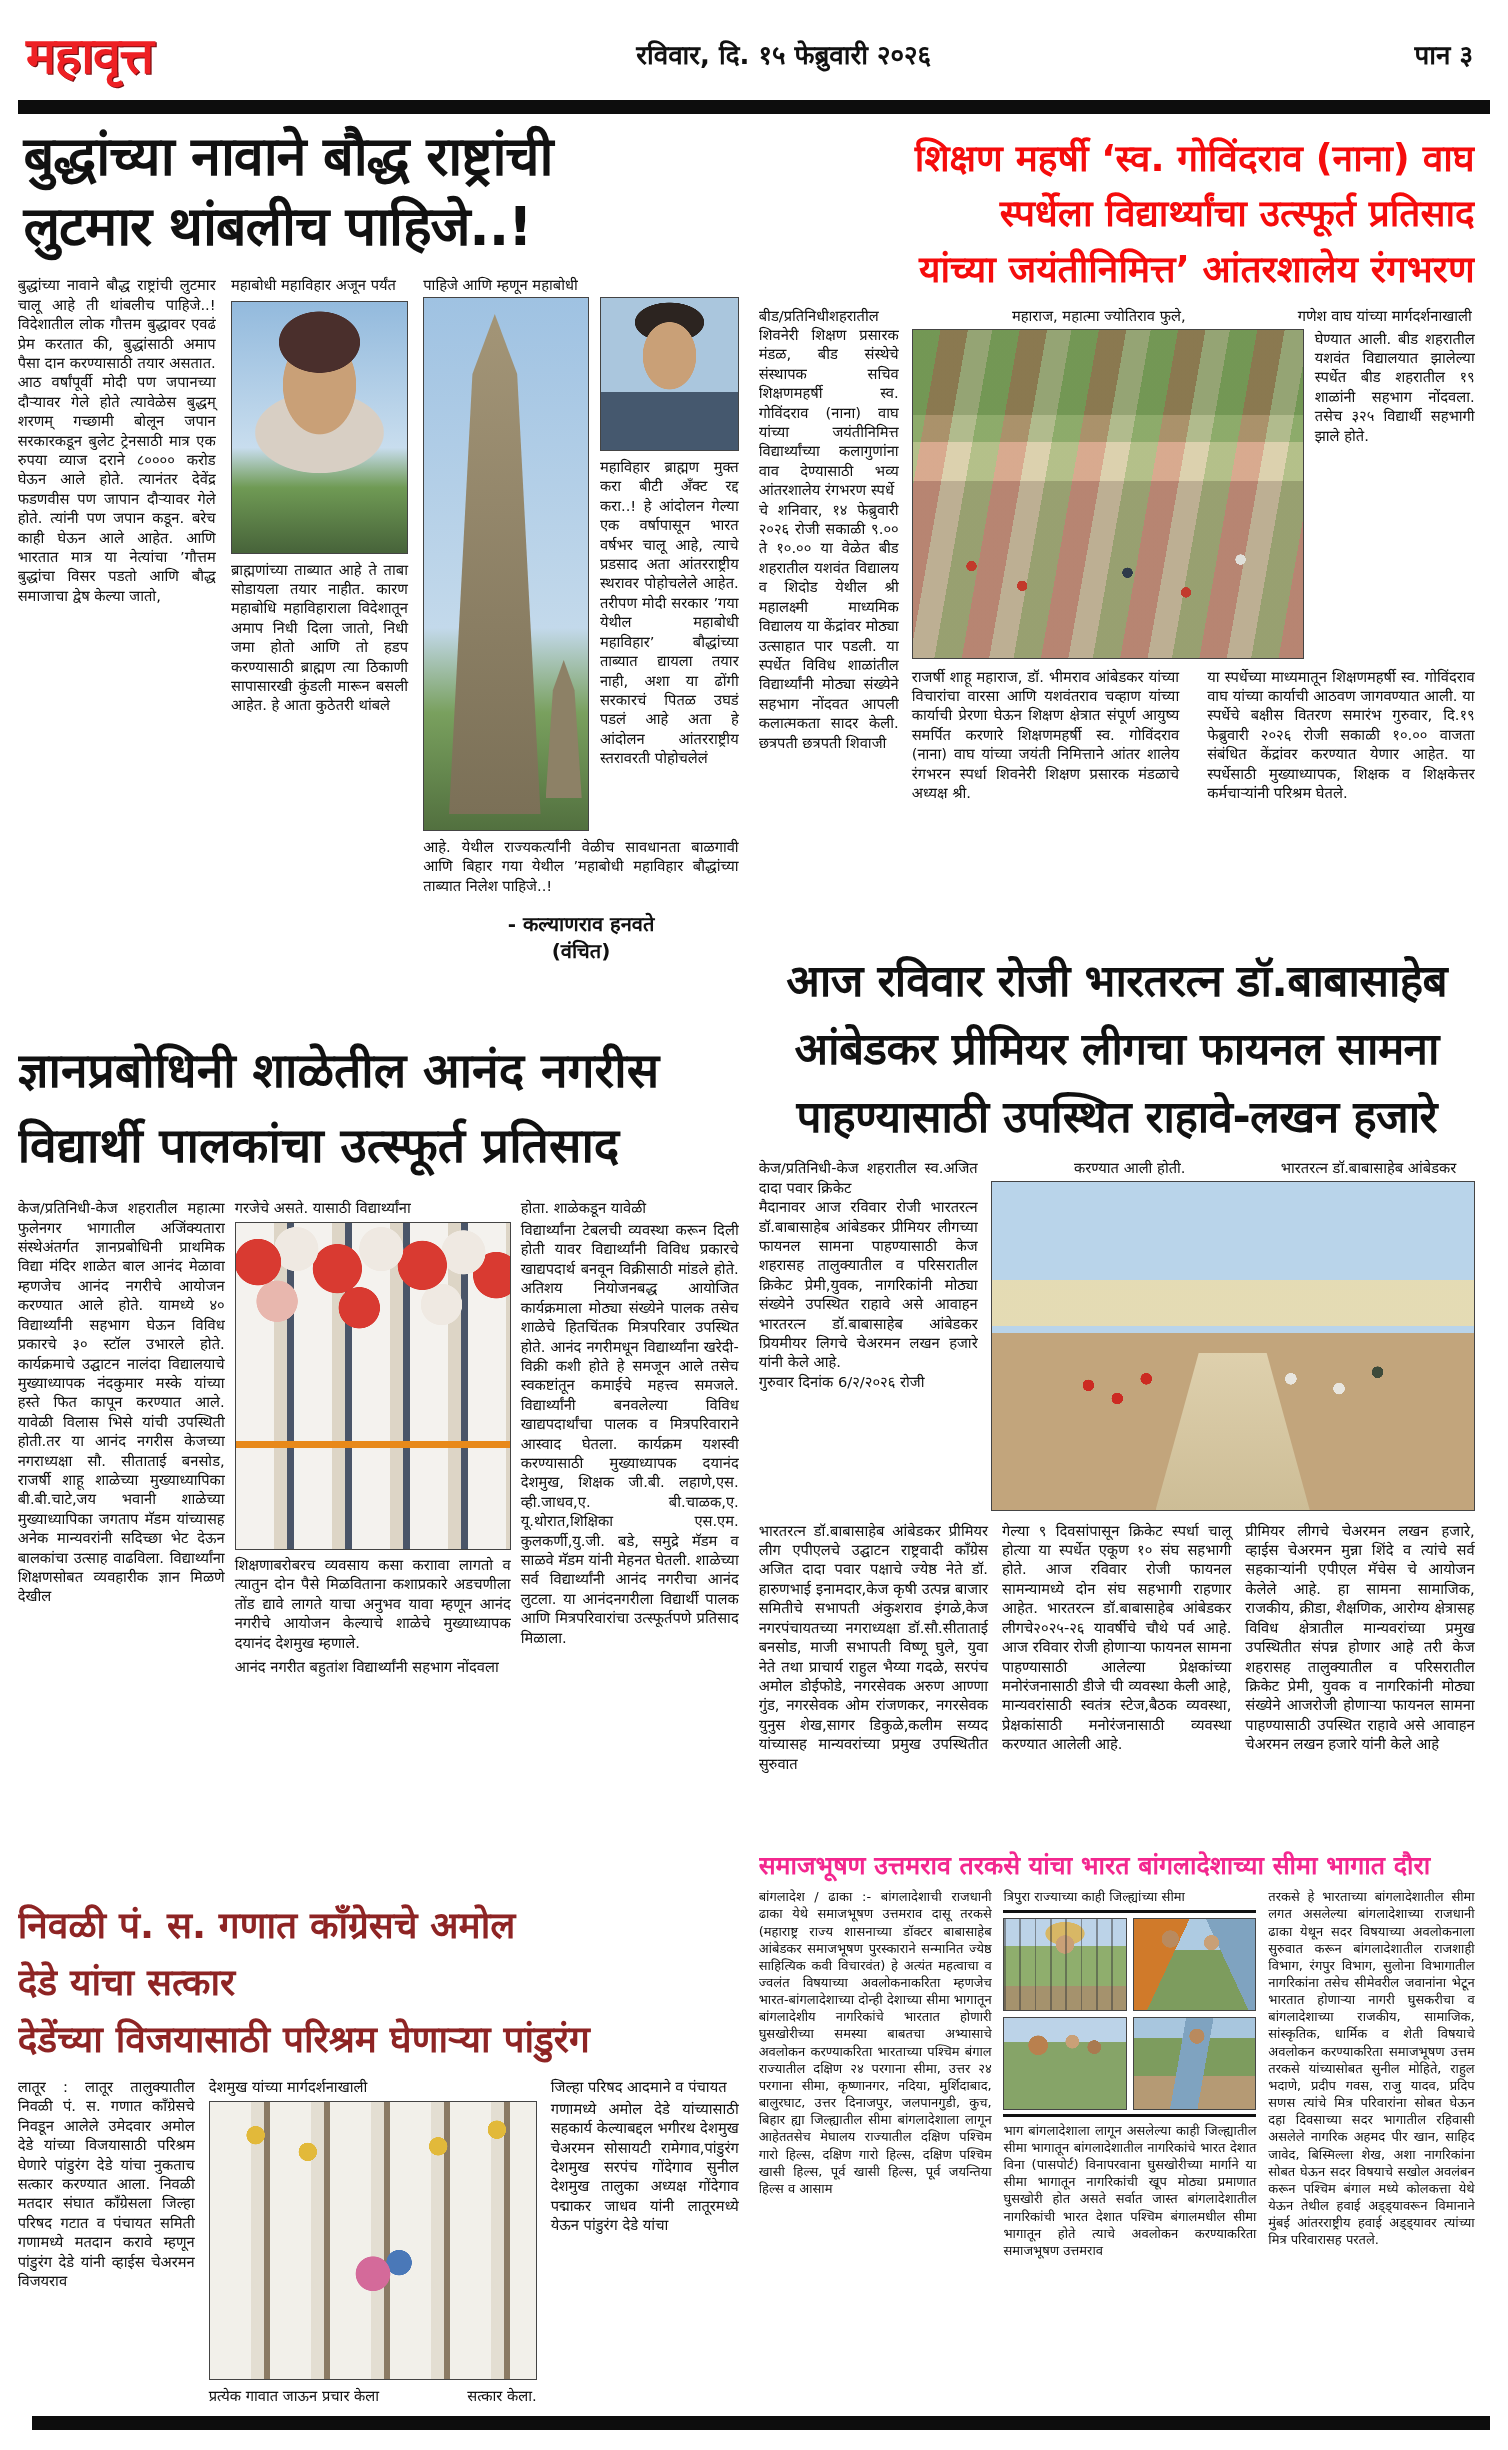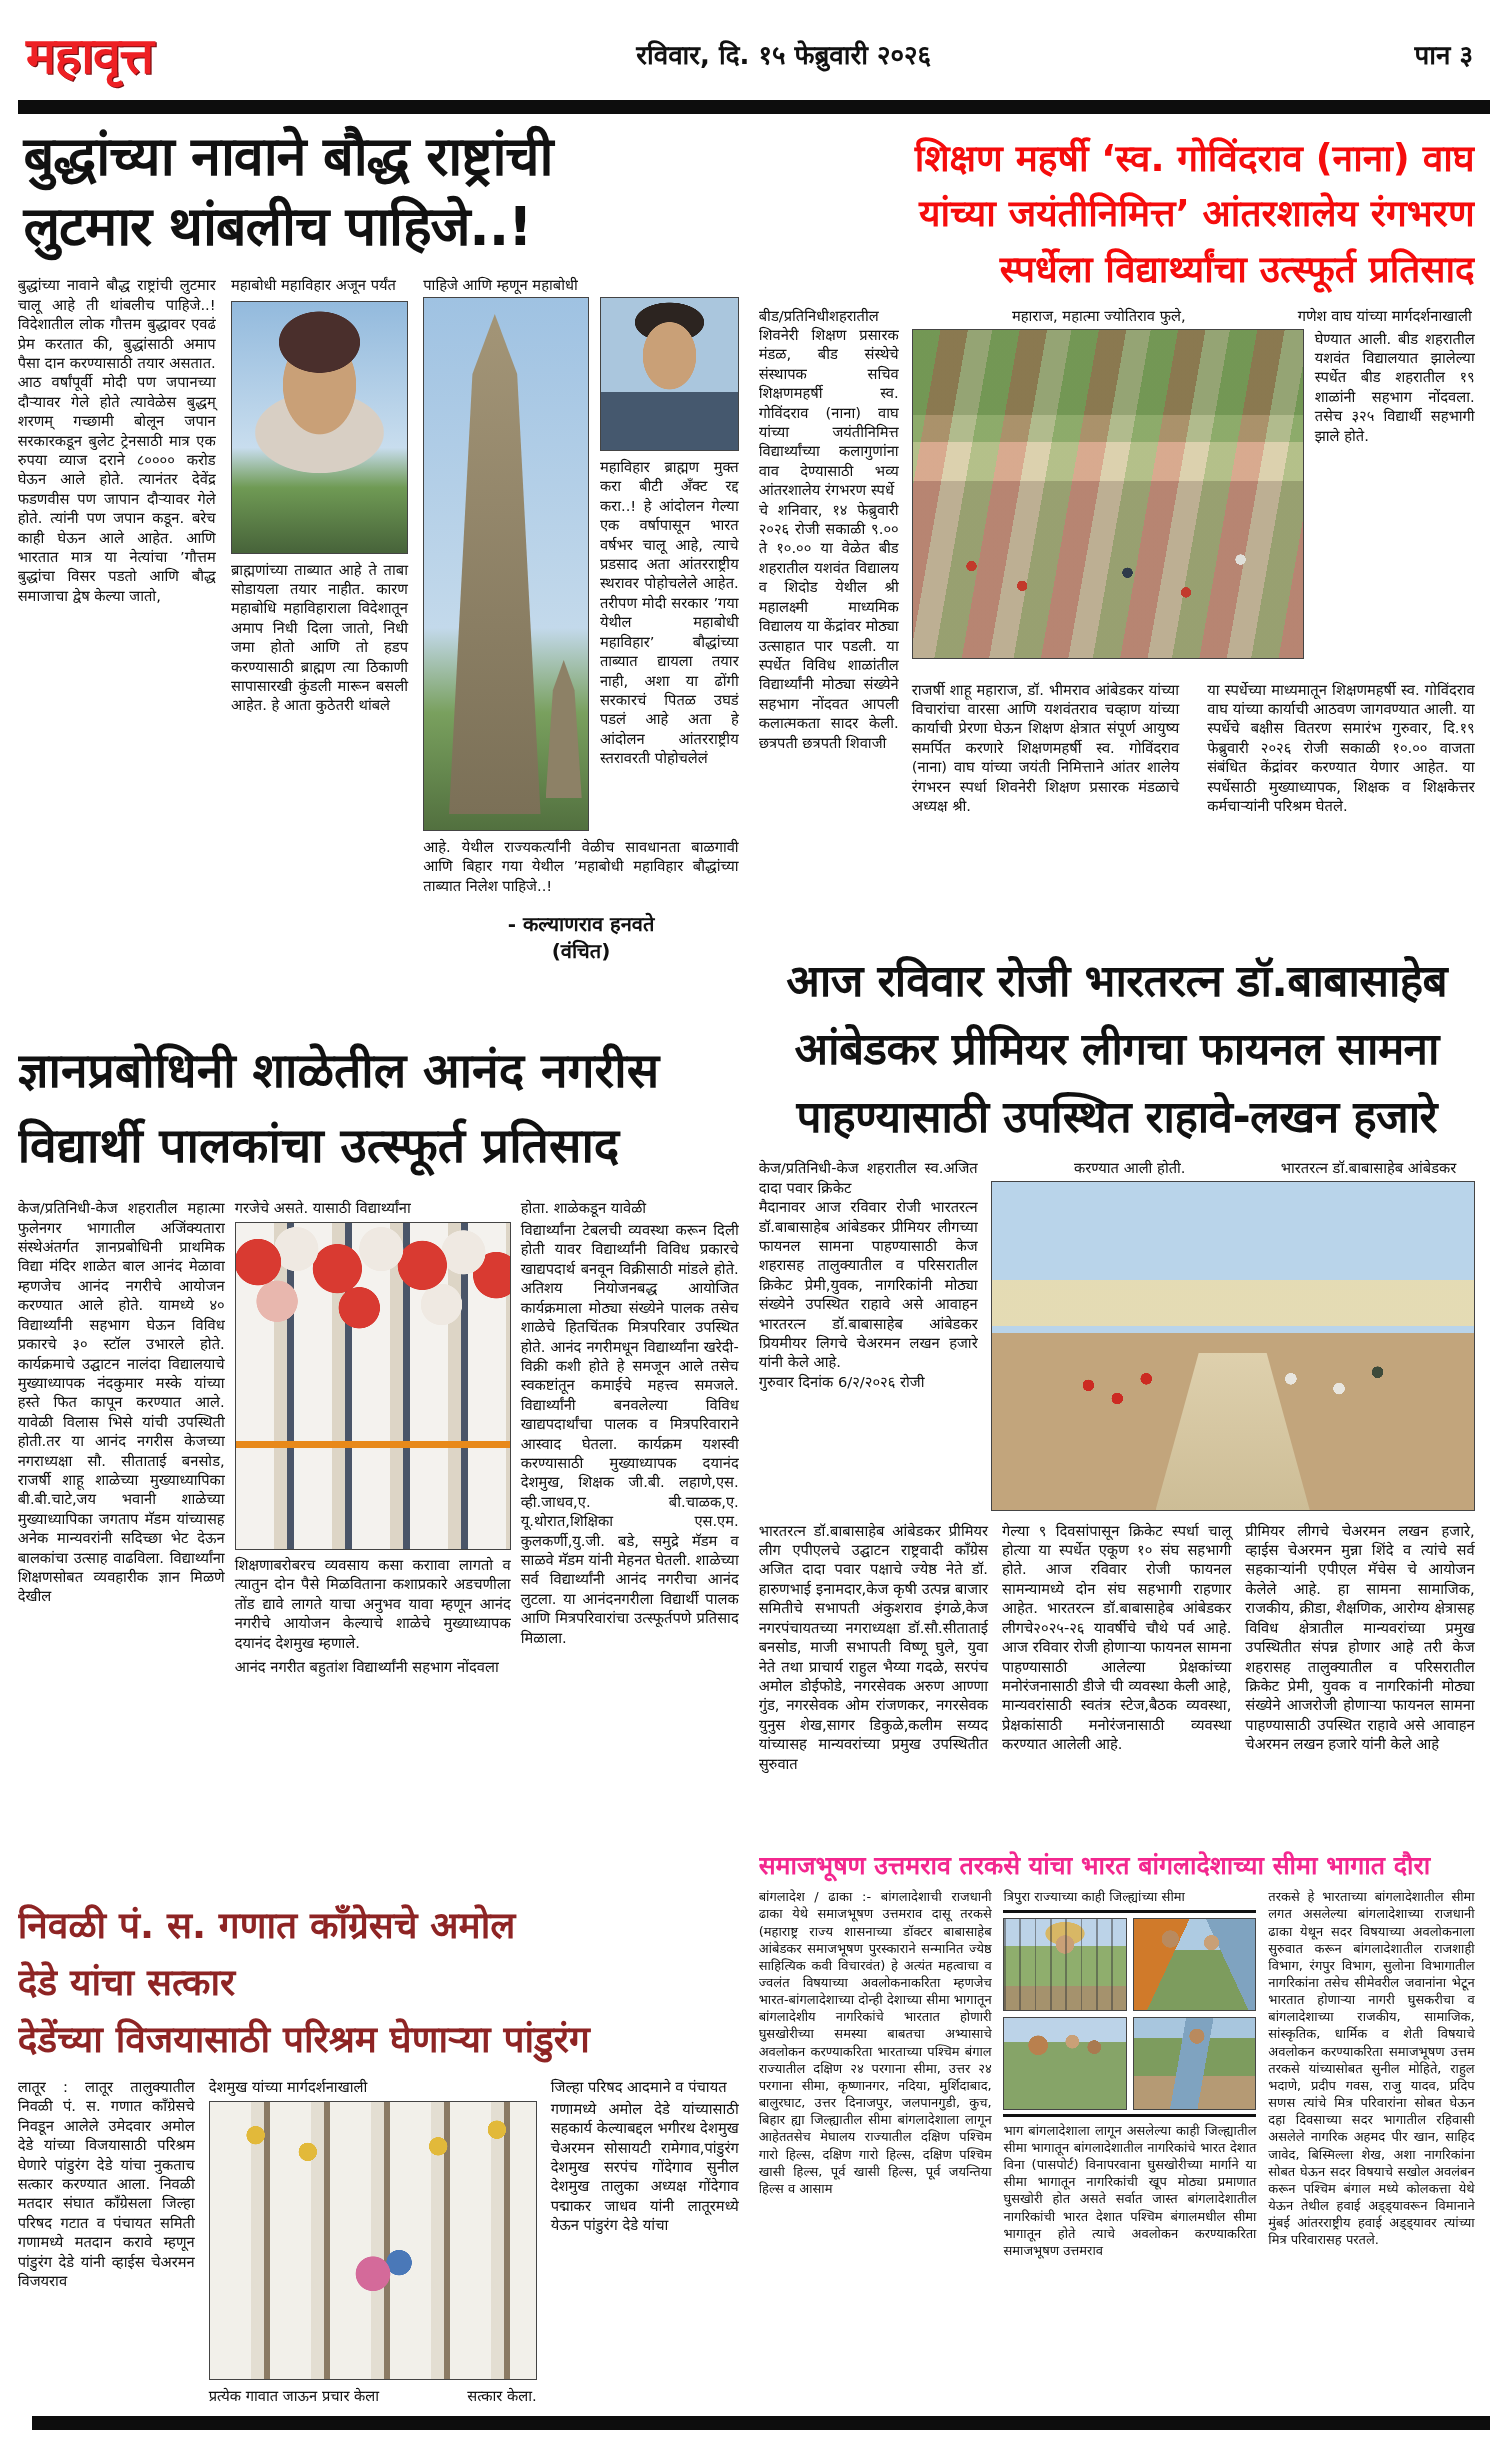--- a/index.html
+++ b/index.html
@@ -71,21 +71,21 @@
 
   
   .r1-body { display:flex; gap:13px; margin-top:8.3px; }
   .r1-c1 { width:140px; flex:0 0 auto; }
   .r1-right { flex:1; }
   .r1-leads { display:flex; gap:11.8px; }
   .r1-leads .ml { flex:1; text-align:center; }
   .r1-leads .cl { width:177px; flex:0 0 auto; }
   .r1-main { display:flex; gap:10.6px; margin-top:3.5px; }
   .r1-c3 { width:160px; flex:0 0 auto; }
-  .r1-below { display:flex; gap:28px; margin-top:21px; }
+  .r1-below { display:flex; gap:28px; margin-top:8px; }
   .r1-below > div { flex:1; }
 
   
   .r2-top { display:flex; gap:13px; margin-top:7px; }
   .r2-c1 { width:219px; flex:0 0 auto; }
   .r2-right { flex:1; }
   .r2-leads { display:flex; gap:11.8px; margin-bottom:3.5px; }
   .r2-leads .ml { flex:1; text-align:center; }
   .r2-leads .cl { width:194px; flex:0 0 auto; }
   .r2-below { display:flex; gap:14px; margin-top:9.4px; }
@@ -286,22 +286,22 @@
         </div>
       </div>
 
     </div>
 
     <div class="half-right">
 
       <div class="sec sec-r1">
         <div class="h-r1">
           <div>शिक्षण महर्षी ‘स्व. गोविंदराव (नाना) वाघ</div>
+          <div>स्पर्धेला विद्यार्थ्यांचा उत्स्फूर्त प्रतिसाद</div>
           <div>यांच्या जयंतीनिमित्त’ आंतरशालेय रंगभरण</div>
-          <div>स्पर्धेला विद्यार्थ्यांचा उत्स्फूर्त प्रतिसाद</div>
         </div>
         <div class="r1-body">
           <div class="r1-c1 bt">
             <div>बीड/प्रतिनिधीशहरातील</div>
             <div>शिवनेरी शिक्षण प्रसारक मंडळ, बीड संस्थेचे संस्थापक सचिव शिक्षणमहर्षी स्व. गोविंदराव (नाना) वाघ यांच्या जयंतीनिमित्त विद्यार्थ्यांच्या कलागुणांना वाव देण्यासाठी भव्य आंतरशालेय रंगभरण स्पर्धे</div>
             <div>चे शनिवार, १४ फेब्रुवारी २०२६ रोजी सकाळी ९.०० ते १०.०० या वेळेत बीड शहरातील यशवंत विद्यालय व शिदोड येथील श्री महालक्ष्मी माध्यमिक विद्यालय या केंद्रांवर मोठ्या उत्साहात पार पडली. या स्पर्धेत विविध शाळांतील विद्यार्थ्यांनी मोठ्या संख्येने सहभाग नोंदवत आपली कलात्मकता सादर केली. छत्रपती छत्रपती शिवाजी</div>
           </div>
           <div class="r1-right">
             <div class="r1-leads bt">
               <div class="ml">महाराज, महात्मा ज्योतिराव फुले,</div>

